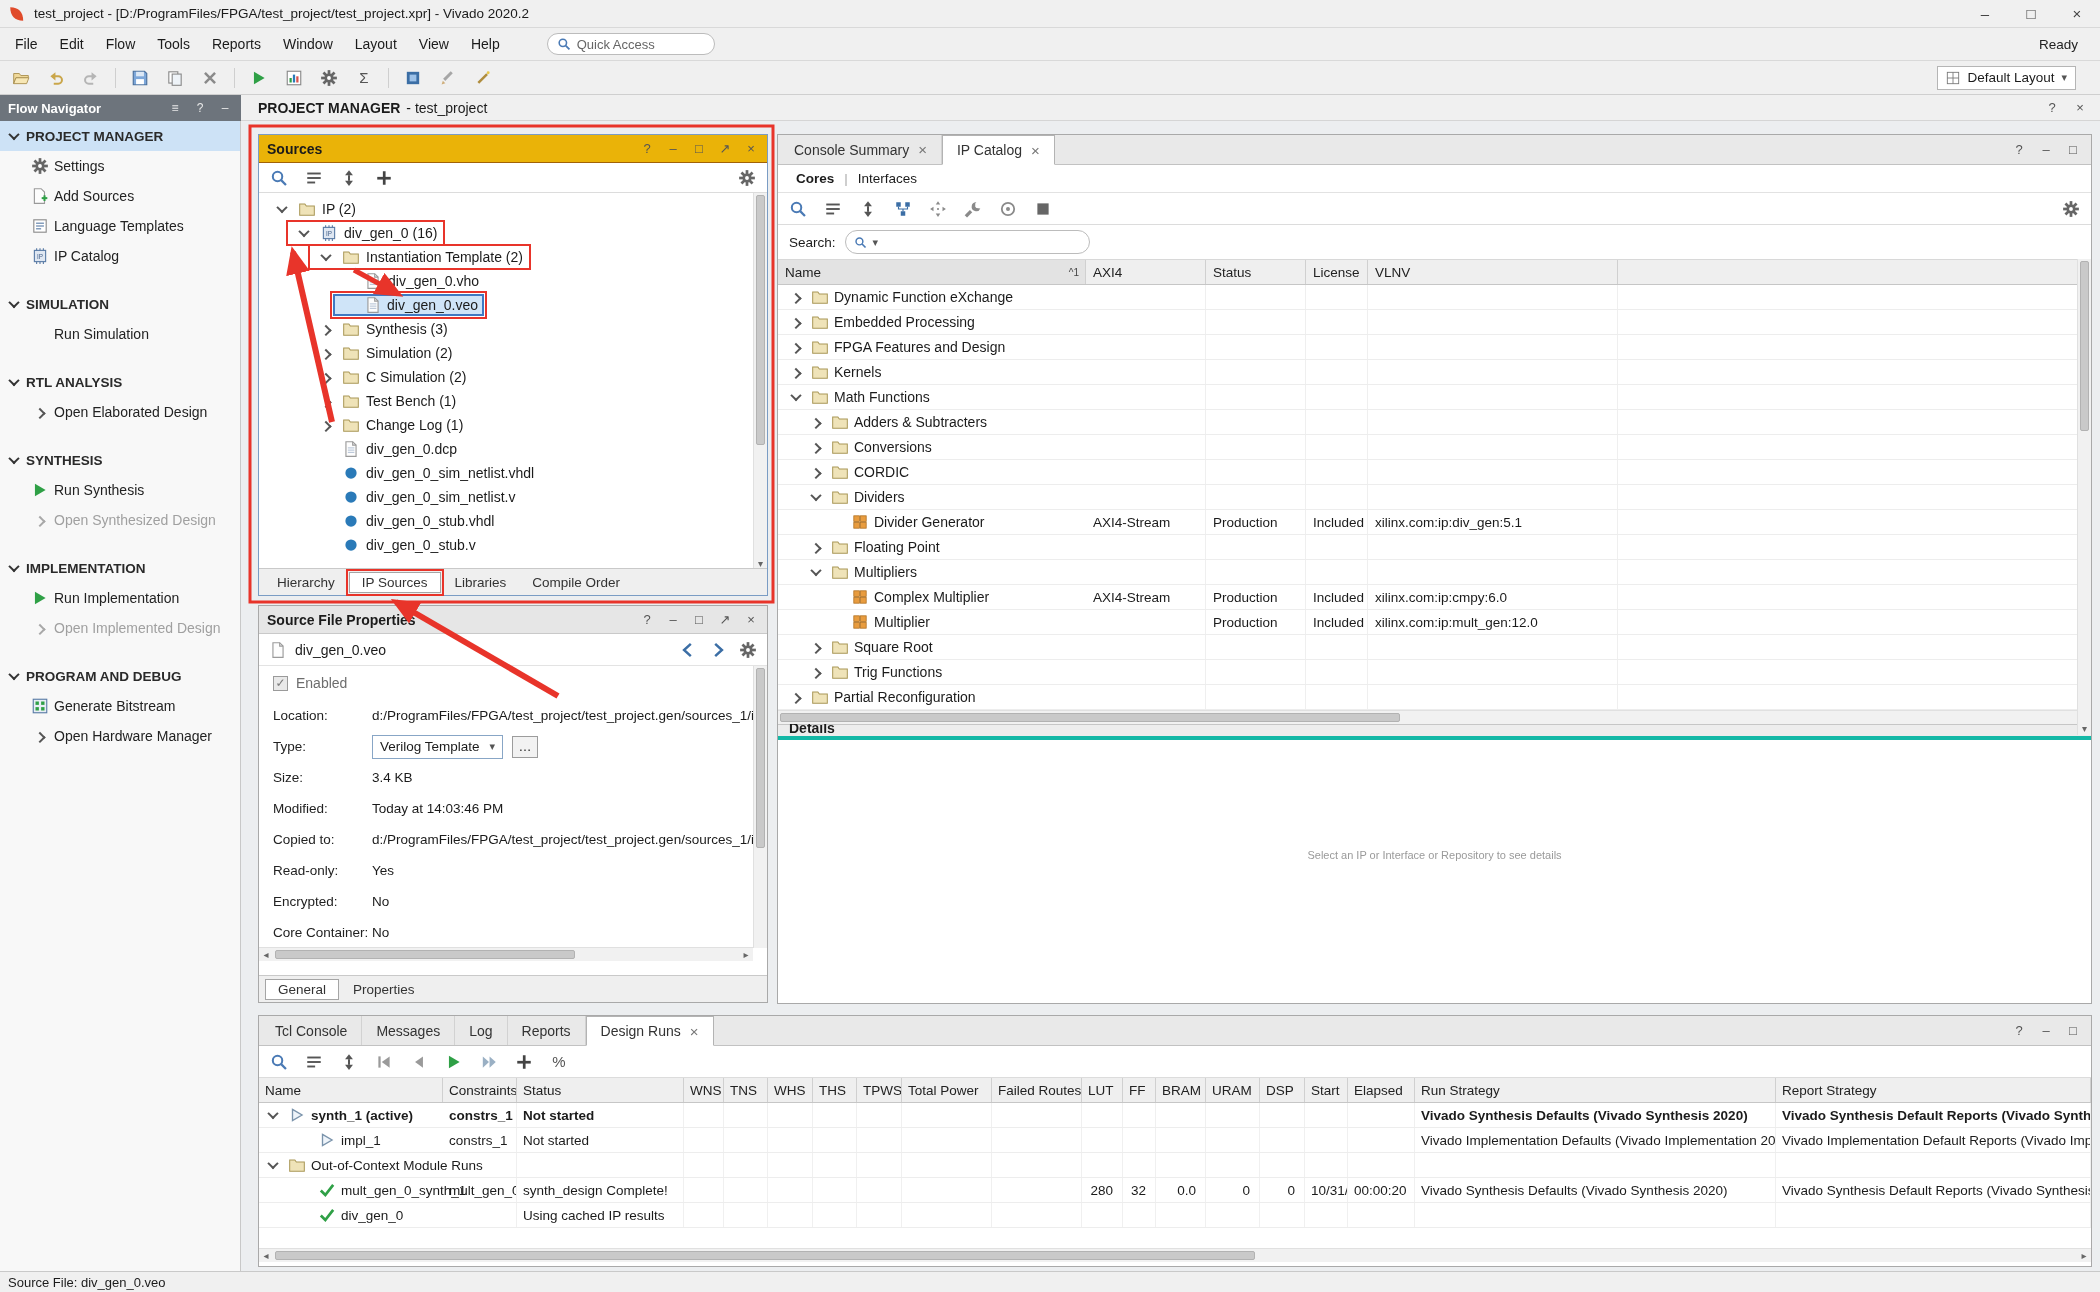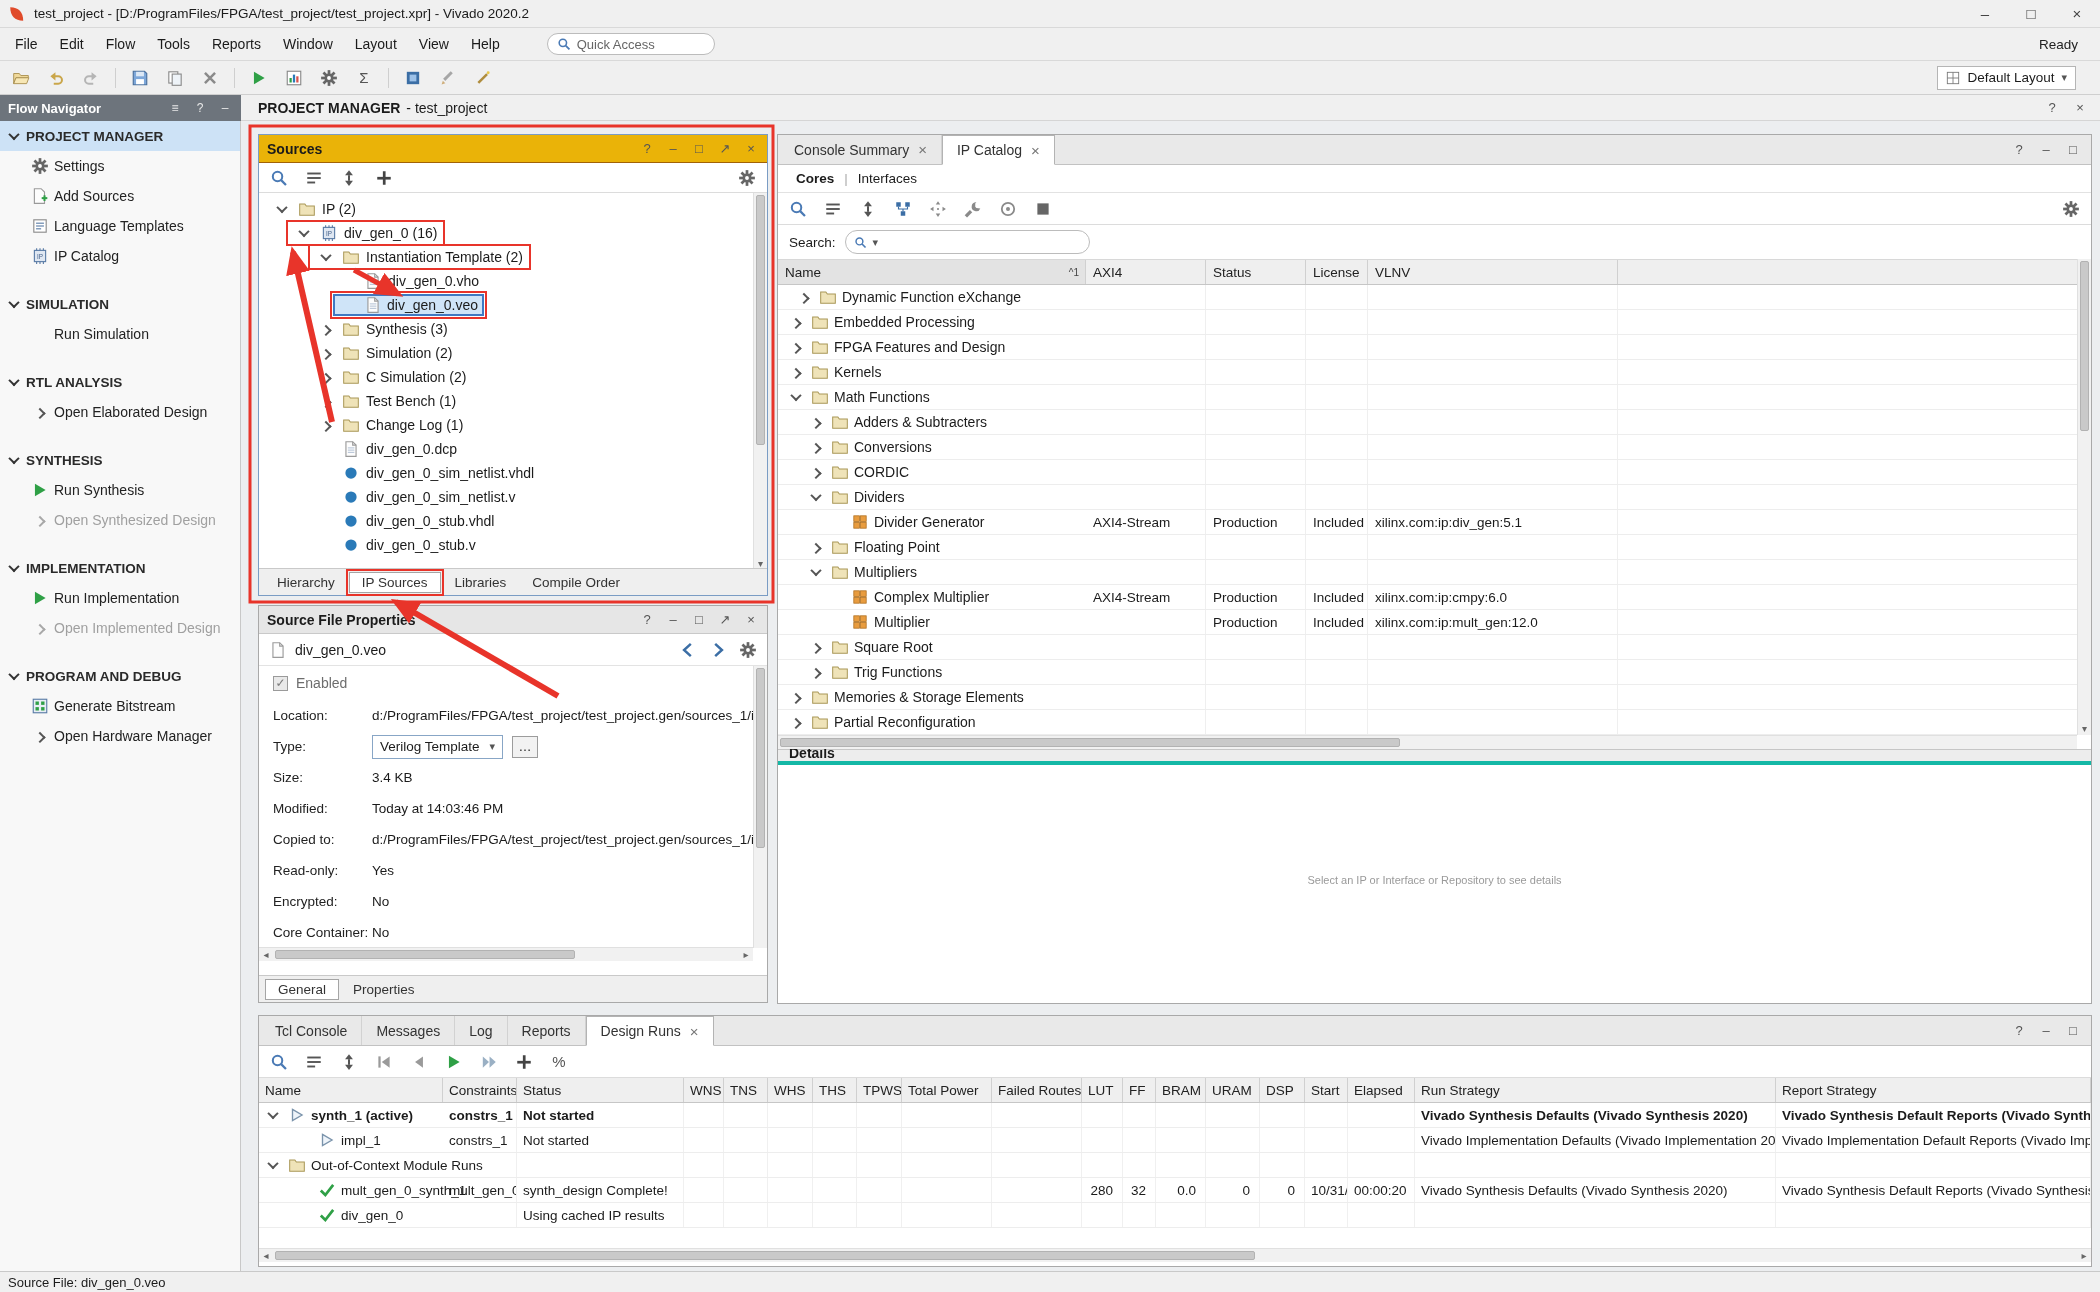--- a/index.html
+++ b/index.html
@@ -1019,21 +1019,21 @@
         <span class="hcell">
           <span>License</span>
         </span>
         <span class="hcell">
           <span>VLNV</span>
         </span>
         <span class="hcell"></span>
       </div>
     <div id="cat-rows">
         <div class="cat-grid cat-row">
-          <span class="cat-name" style="padding-left: 8px; margin-left: 8px;">
+          <span class="cat-name" style="padding-left: 8px;">
             <span class="slot">
               <span class="chev r"></span>
             </span>
             <span class="ic">
               <svg viewBox="0 0 16 16">
                 <path d="M1.5 3.5 h4.6 l1.3 1.8 h7.1 v8.2 h-13z" fill="#efe3b8" stroke="#a99757" stroke-width="0.9"></path>
               </svg>
             </span>
             <span class="lbl">Dynamic Function eXchange</span>
           </span>
@@ -1308,38 +1308,20 @@
           <span class="cat-name" style="padding-left: 28px;">
             <span class="slot">
               <span class="chev r"></span>
             </span>
             <span class="ic">
               <svg viewBox="0 0 16 16">
                 <path d="M1.5 3.5 h4.6 l1.3 1.8 h7.1 v8.2 h-13z" fill="#efe3b8" stroke="#a99757" stroke-width="0.9"></path>
               </svg>
             </span>
             <span class="lbl">Trig Functions</span>
-          </span>
-          <span class="cat-cell"></span>
-          <span class="cat-cell"></span>
-          <span class="cat-cell"></span>
-          <span class="cat-cell"></span>
-          <span class="cat-cell"></span>
-        </div>
-        <div class="cat-grid cat-row">
-          <span class="cat-name" style="padding-left: 8px;">
-            <span class="slot">
-              <span class="chev r"></span>
-            </span>
-            <span class="ic">
-              <svg viewBox="0 0 16 16">
-                <path d="M1.5 3.5 h4.6 l1.3 1.8 h7.1 v8.2 h-13z" fill="#efe3b8" stroke="#a99757" stroke-width="0.9"></path>
-              </svg>
-            </span>
-            <span class="lbl">Memories &amp; Storage Elements</span>
           </span>
           <span class="cat-cell"></span>
           <span class="cat-cell"></span>
           <span class="cat-cell"></span>
           <span class="cat-cell"></span>
           <span class="cat-cell"></span>
         </div>
         <div class="cat-grid cat-row">
           <span class="cat-name" style="padding-left: 8px;">
             <span class="slot">

